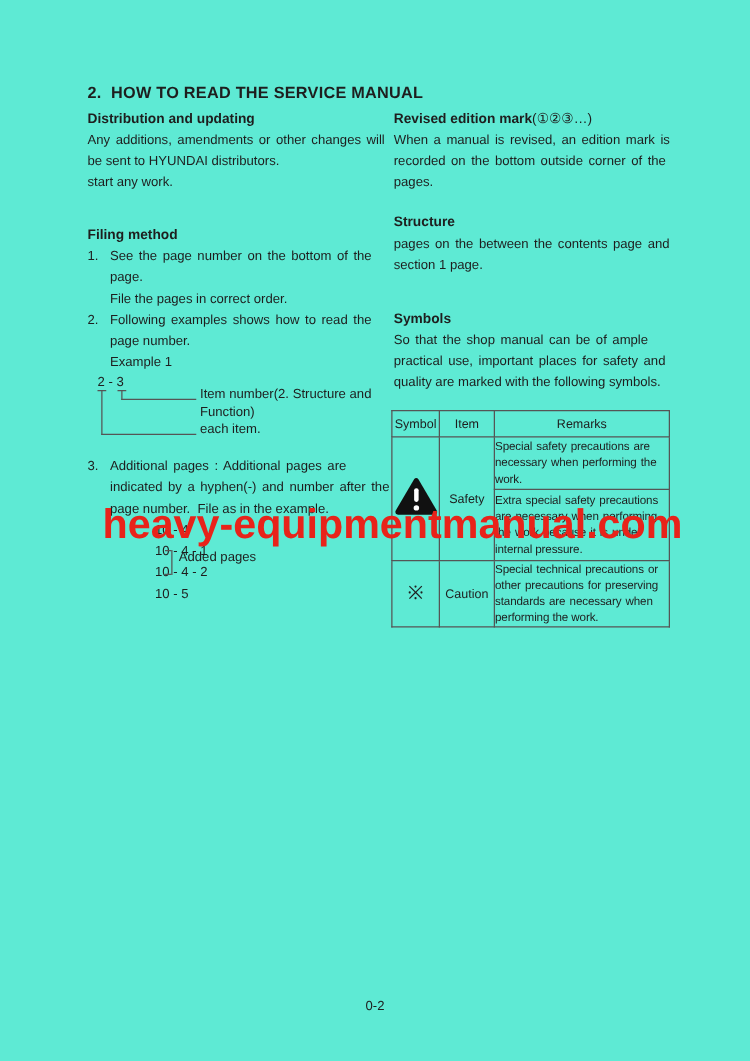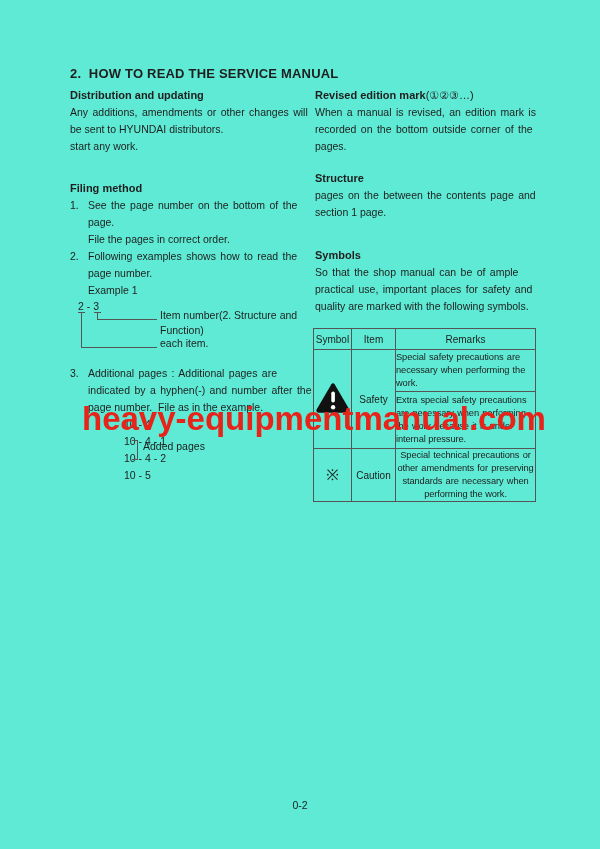--- a/index.html
+++ b/index.html
@@ -39,21 +39,21 @@
   .symtable { border-collapse:collapse; width:222px; table-layout:fixed; }
   .symtable th, .symtable td { border:1px solid #555; padding:0; vertical-align:middle; }
   .symtable th { font-size:10px; font-weight:normal; height:20px; text-align:center; }
   .cell-sym { text-align:center; }
   .cell-item { text-align:center; font-size:10px; }
   .cell-remark { padding:3px 4px 2px 5px; vertical-align:top; }
   .rline { font-size:9.3px; line-height:13px; letter-spacing:-.1px; white-space:pre; }
   .rj { word-spacing:.8px; }
   .row-s1 td { height:41px; }
   .row-s2 td { height:56px; }
-  .row-c  td { height:52px;text-align:center; }
+  .row-c  td { height:52px; }
   .caution-glyph { font-size:15px; line-height:15px; display:inline-block; }
 
   .watermark {
     position:absolute; left:82px; top:400px; z-index:5;
     font-size:33px; font-weight:bold; letter-spacing:0;
     color:#e8231a; white-space:pre;
   }
   .pageno { position:absolute; left:0; top:799px; width:600px; text-align:center; font-size:10.5px; }
 </style>
 </head>
@@ -192,21 +192,21 @@
             <div class="rline">internal pressure.</div>
           </td>
         </tr>
         <tr class="row-c">
           <td class="cell-sym">
             <span class="caution-glyph">※</span>
           </td>
           <td class="cell-item">Caution</td>
           <td class="cell-remark">
             <div class="rline rj">Special technical precautions or</div>
-            <div class="rline rj">other amendments for preserving</div>
+            <div class="rline rj">other precautions for preserving</div>
             <div class="rline rj">standards are necessary when</div>
             <div class="rline">performing the work.</div>
           </td>
         </tr>
       </tbody>
         </table>
     </div>
 
   </div>
 

